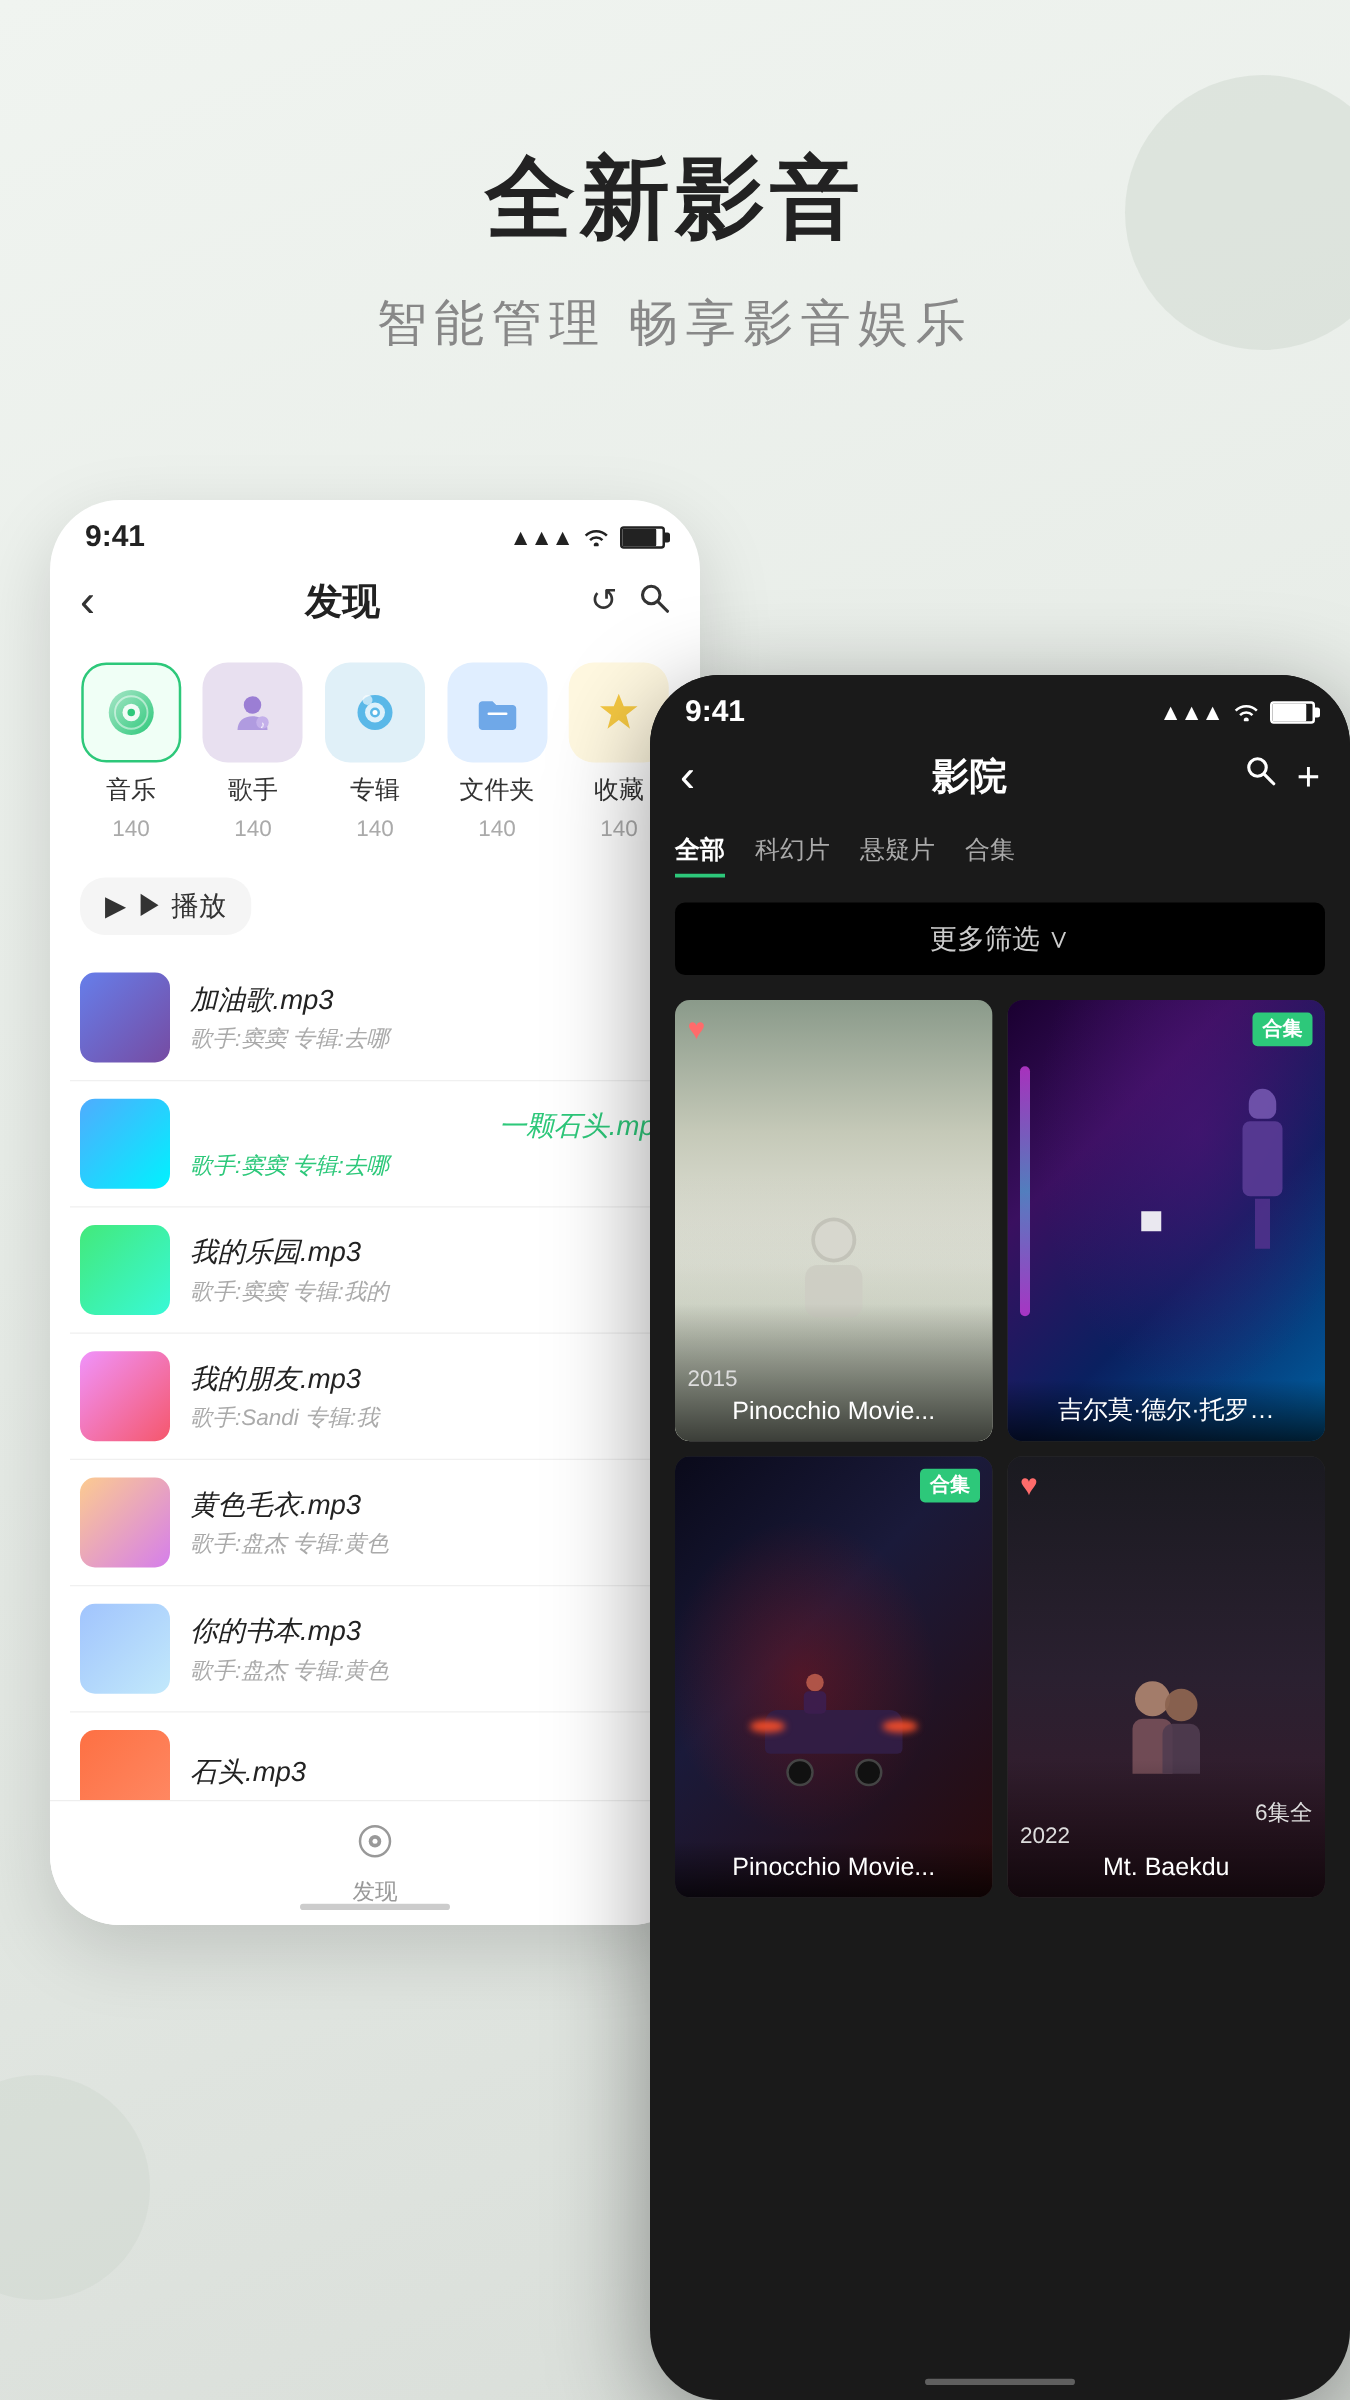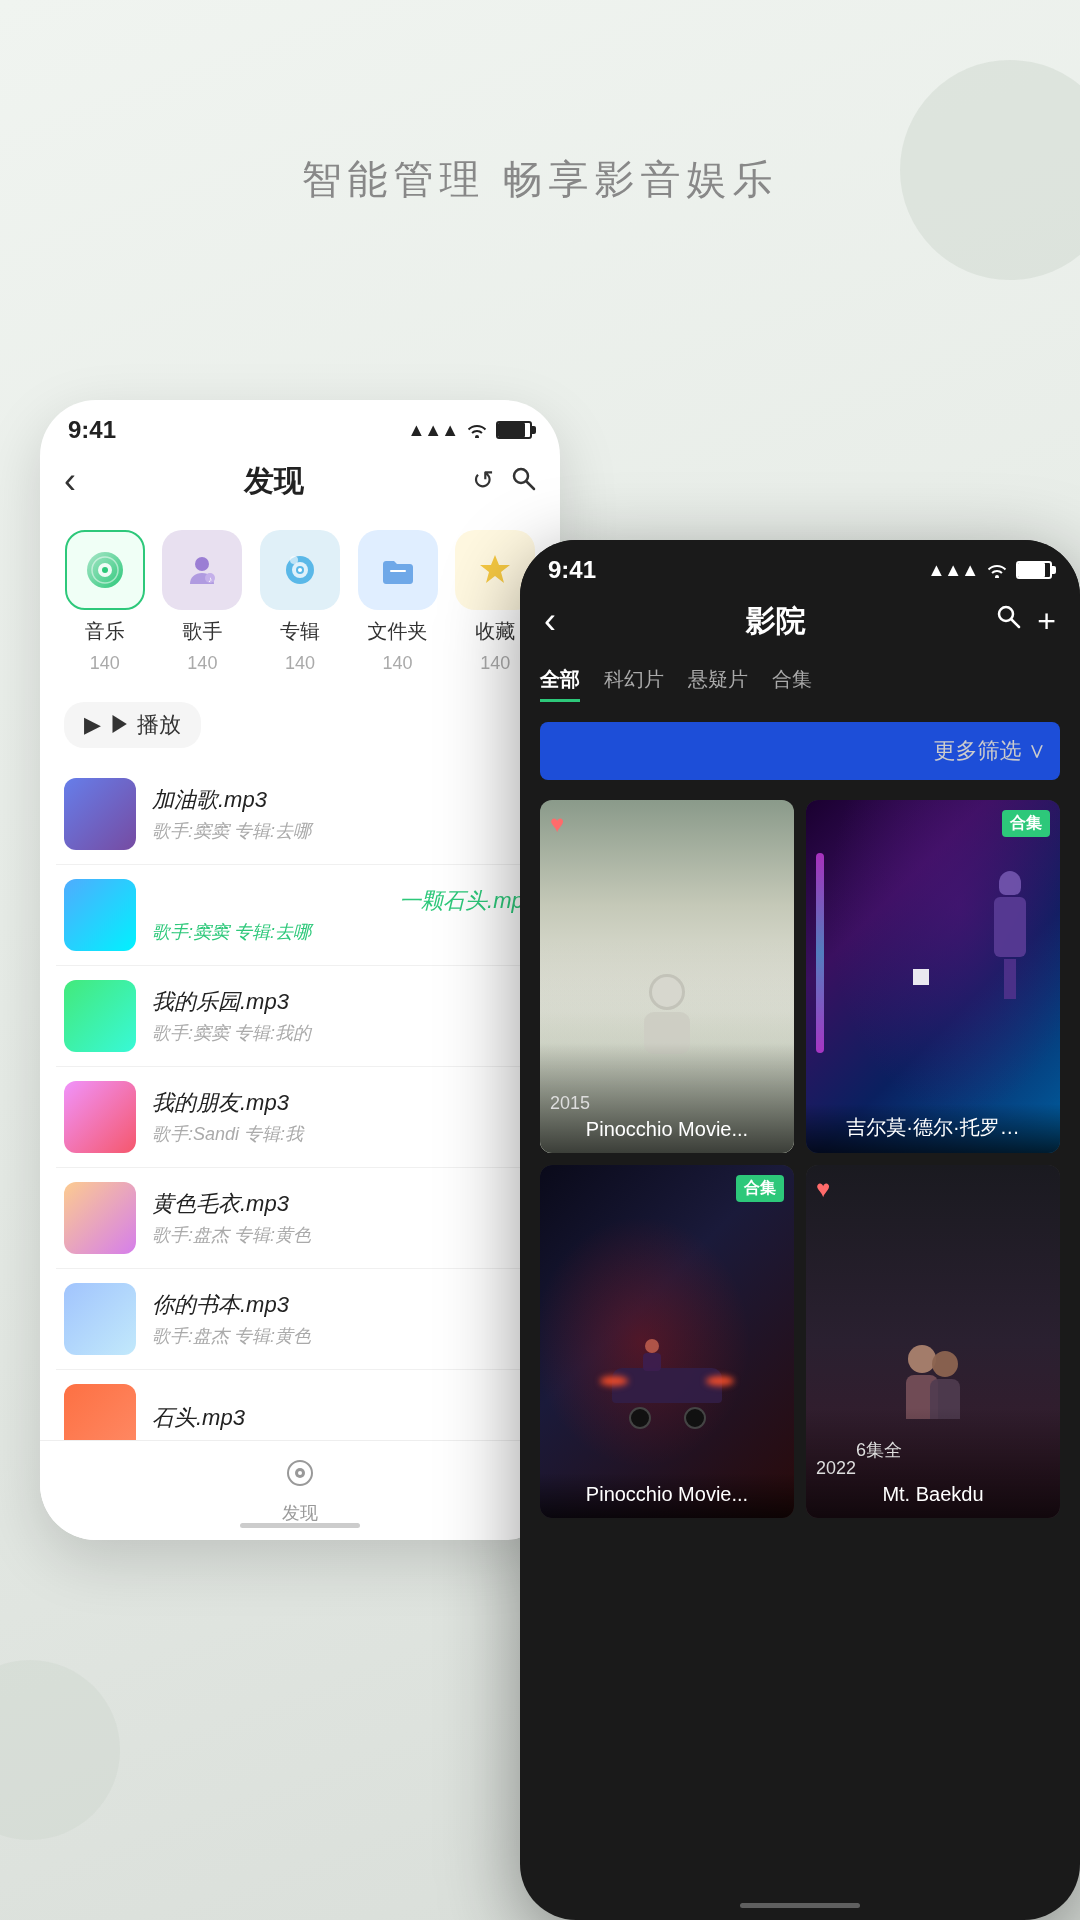--- a/index.html
+++ b/index.html
@@ -310,26 +310,26 @@
     }
     .filter-tab.active {
       color: #fff;
       border-bottom: 3px solid #2dc87a;
       font-weight: 600;
     }
 
     
     .more-filter {
       margin: 8px 20px;
-      background: #1d4ed8;
+      background: #000000;
       border-radius: 8px;
       padding: 14px;
       display: flex;
       align-items: center;
-      justify-content: flex-end;
+      justify-content: center;
       gap: 8px;
     }
     .more-filter-text {
       font-size: 22px;
       color: #ccc;
     }
 
     
     .movie-grid {
       display: grid;
@@ -436,20 +436,21 @@
       font-size: 20px;
       color: #fff;
       font-weight: 500;
       white-space: nowrap;
       overflow: hidden;
       text-overflow: ellipsis;
       text-align: center;
     }
     .movie-year-title-row {
       display: flex;
+      justify-content: space-between;
       align-items: center;
     }
 
     
     .home-indicator {
       position: absolute;
       bottom: 12px;
       left: 50%;
       transform: translateX(-50%);
       width: 120px;
@@ -477,20 +478,21 @@
     .thumb-6 { background: linear-gradient(135deg, #a1c4fd, #c2e9fb); }
     .thumb-7 { background: linear-gradient(135deg, #fd7043, #ff8a65); }
   </style>
 </head>
 <body>
 
 <div class="bg-circle"></div>
 <div class="bg-circle2"></div>
 
 <div class="header">
+  <div class="header-title">全新影音</div>
   <div class="header-subtitle">智能管理  畅享影音娱乐</div>
 </div>
 
 <div class="phones-container">
 
   <div class="phone-left">
 
     <div class="phone-status-bar">
       <span>9:41</span>
       <div class="status-right">

